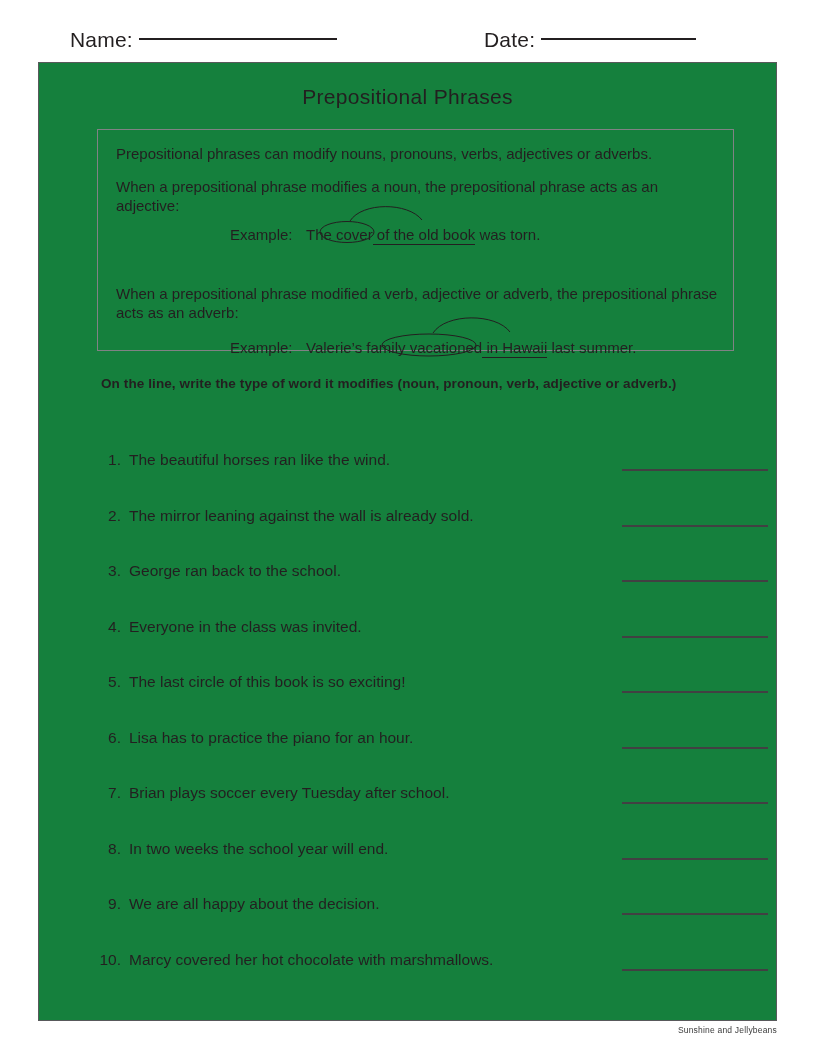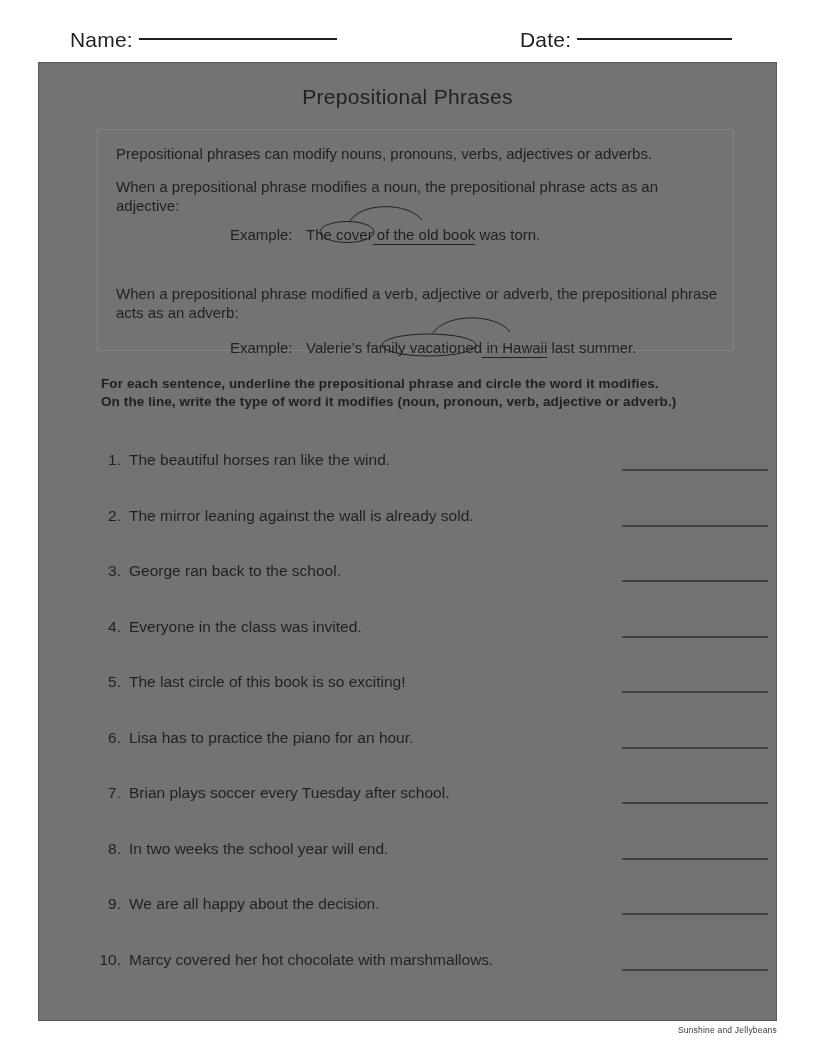--- a/index.html
+++ b/index.html
@@ -25,21 +25,21 @@
     height: 34px;
   }
   .field {
     position: absolute;
     display: flex;
     align-items: center;
     font-size: 21px;
     letter-spacing: 0.2px;
   }
   .field-name { left: 70px; top: 0; }
-  .field-date { left: 484px; top: 0; margin-left: 36px; }
+  .field-date { left: 484px; top: 0; }
   .field-label { white-space: nowrap; }
   .field-rule {
     display: inline-block;
     border-bottom: 2px solid #231f20;
     height: 1px;
     margin-left: 6px;
     position: relative;
     top: -2px;
   }
   .rule-name { width: 198px; }
@@ -47,21 +47,21 @@
 
   
   .page-frame {
     position: absolute;
     left: 38px;
     top: 62px;
     width: 739px;
     height: 959px;
     border: 1px solid #58595b;
     box-sizing: border-box;
-    background: #737373;
+    background: #15803d;
   }
 
   
   .ws-title {
     position: absolute;
     left: 0;
     top: 22px;
     width: 100%;
     text-align: center;
     font-size: 21px;
@@ -216,21 +216,20 @@
             <ellipse cx="129" cy="33" rx="47" ry="11" fill="none" stroke="#231f20" stroke-width="1"></ellipse>
             <path d="M 133 21 C 146 1 196 1 210 20" fill="none" stroke="#231f20" stroke-width="1"></path>
           </svg>
         </span>
       </span>
     </div>
 
   </div>
 
   <div class="directions">
-    <div>For each sentence, underline the prepositional phrase and circle the word it modifies.</div>
     <div>On the line, write the type of word it modifies (noun, pronoun, verb, adjective or adverb.)</div>
   </div>
 
   <div class="questions">
 
     <div class="q-row">
       <span class="q-num">1.</span>
       <span class="q-text">The beautiful horses ran like the wind.</span>
       <span class="q-answer-line"></span>
     </div>

